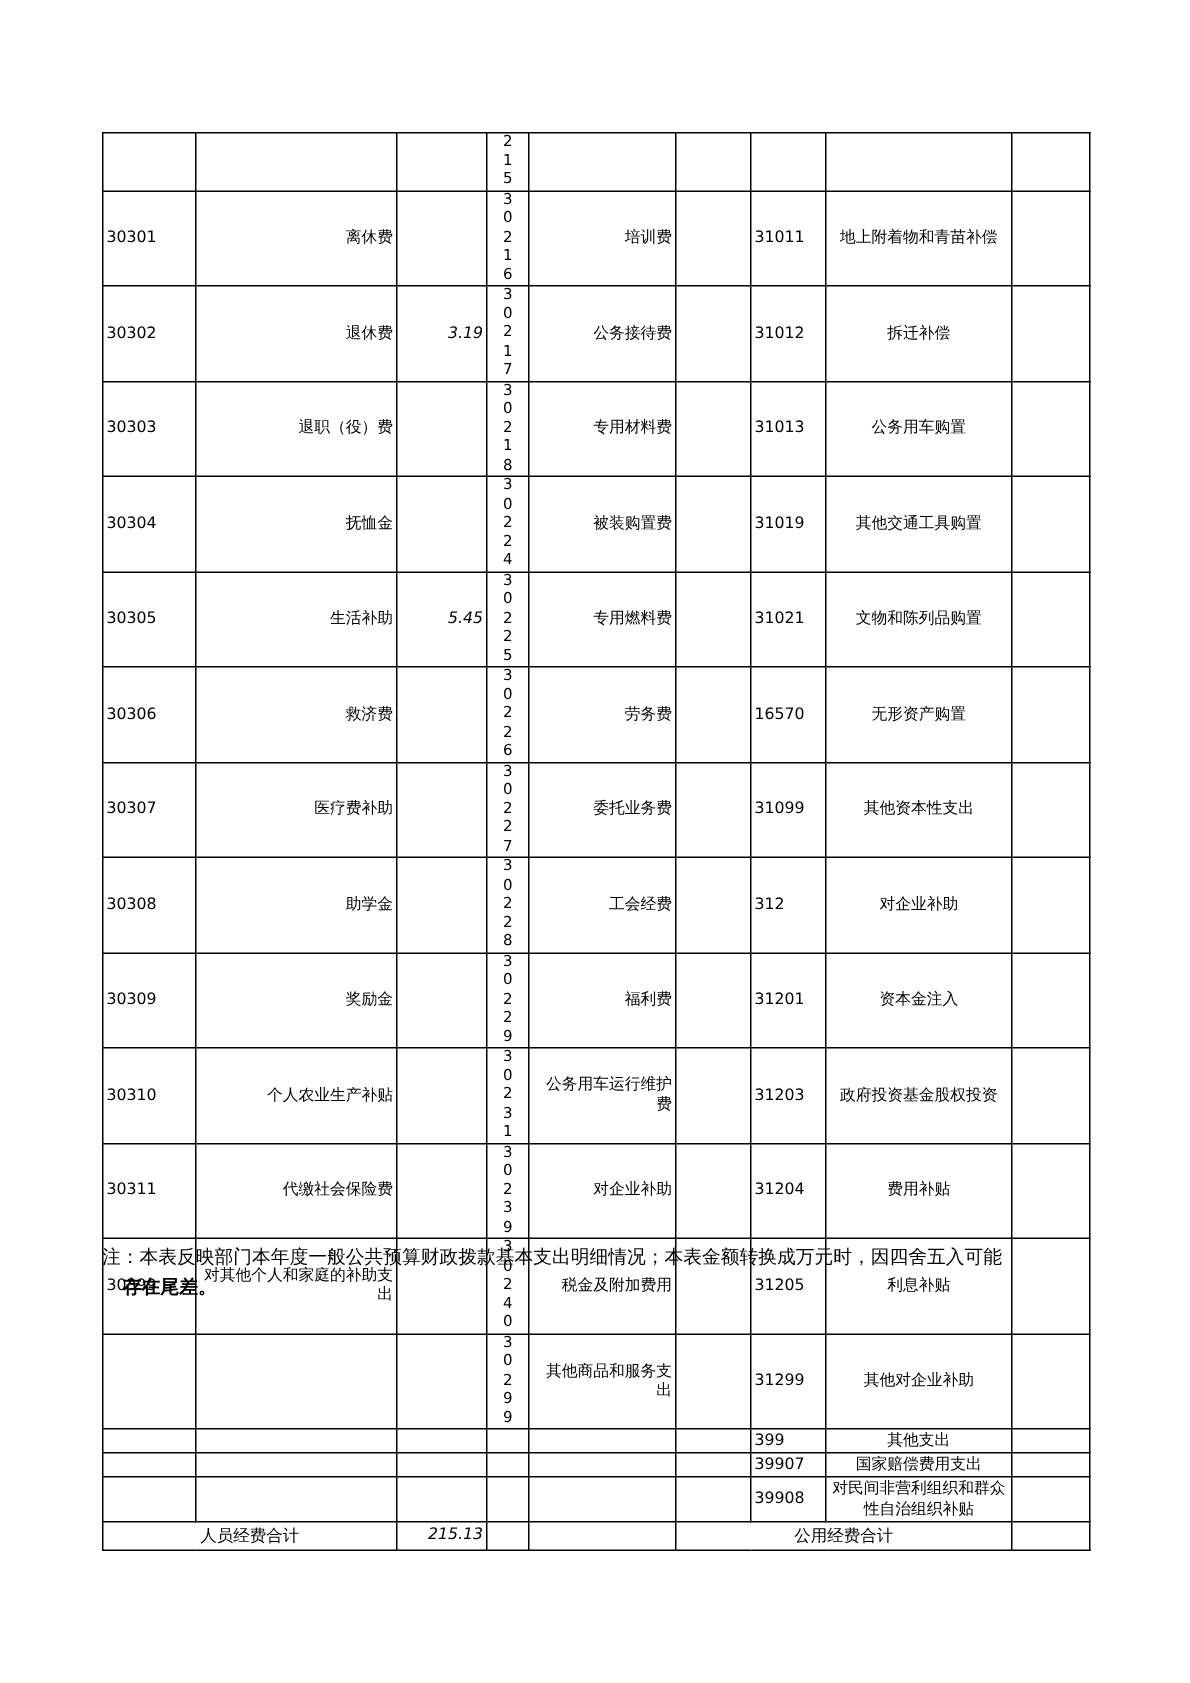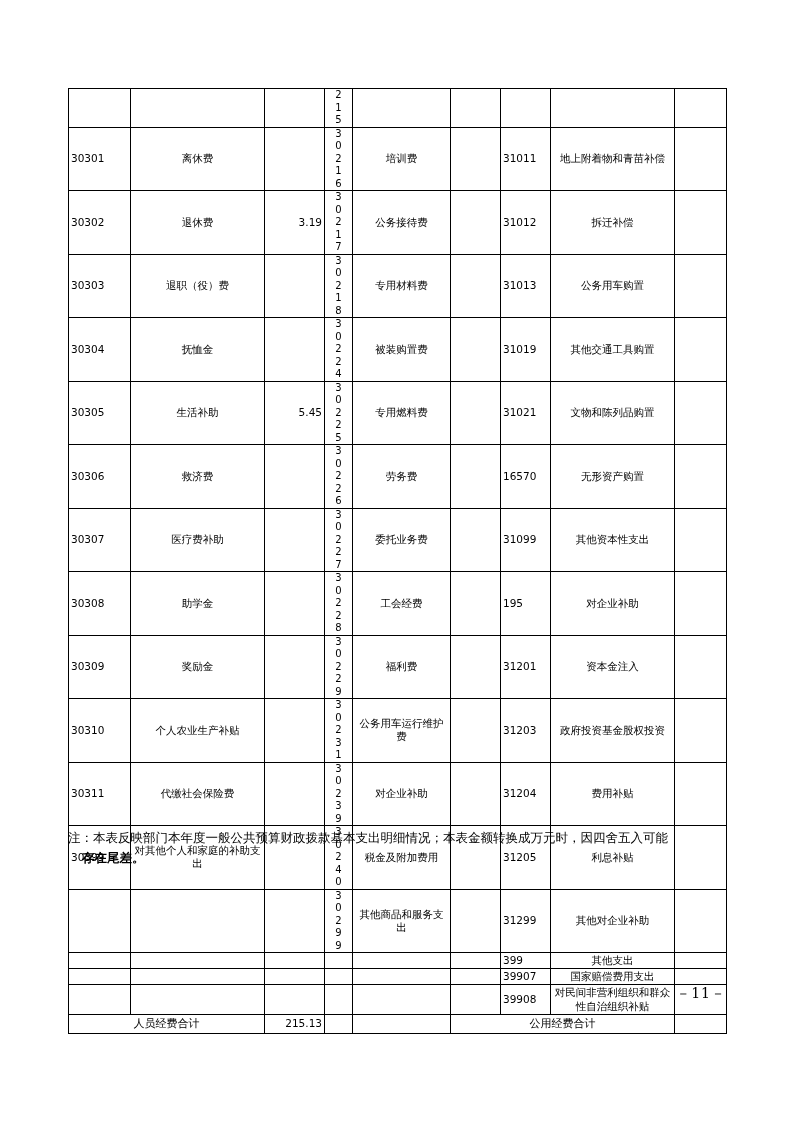--- a/index.html
+++ b/index.html
@@ -49,22 +49,22 @@
   col.c-amt2 { width: 50px; }
   col.c-code3{ width: 50px; }
   col.c-name3{ width: 124px; }
   col.c-amt3 { width: 52px; }
 
   .r-tall td { height: 48px; }
   .r-short td { height: 15px; }
   .r-total td { height: 18px; }
 
   .code { }
-  .name { text-align: center; }
-  .amt  { text-align: right; padding-right: 6px; }
+  .name { text-align: right; }
+  .amt  { text-align: right; padding-right: 6px; font-style: italic; }
   .nm-left { text-align: center; padding-left: 6px; }
 
   .vcode {
     text-align: center;
     font-size: 10px;
     line-height: 1.05;
     letter-spacing: 0;
   }
   .vcode span { display: block; }
 
@@ -265,21 +265,21 @@
           <td class="amt"></td>
           <td class="vcode">
               <span>3</span>
               <span>0</span>
               <span>2</span>
               <span>2</span>
               <span>8</span>
             </td>
           <td class="name">工会经费</td>
           <td class="amt"></td>
-          <td class="code">195</td>
+          <td class="code">312</td>
           <td class="nm-left">对企业补助</td>
           <td class="amt"></td>
         </tr>
 
         <tr class="r-tall">
           <td class="code">30309</td>
           <td class="name">奖励金</td>
           <td class="amt"></td>
           <td class="vcode">
               <span>3</span>
@@ -416,15 +416,14 @@
 
       </tbody>
     </table>
   </div>
 
   <div class="note">
     <span class="ind">注：本表反映部门本年度一般公共预算财政拨款基本支出明细情况；本表金额转换成万元时，因四舍五入可能</span>
     <span class="ind2">存在尾差。</span>
   </div>
 
-  <div class="pagenum">－11－</div>
 
 </div>
 
 </body></html>

